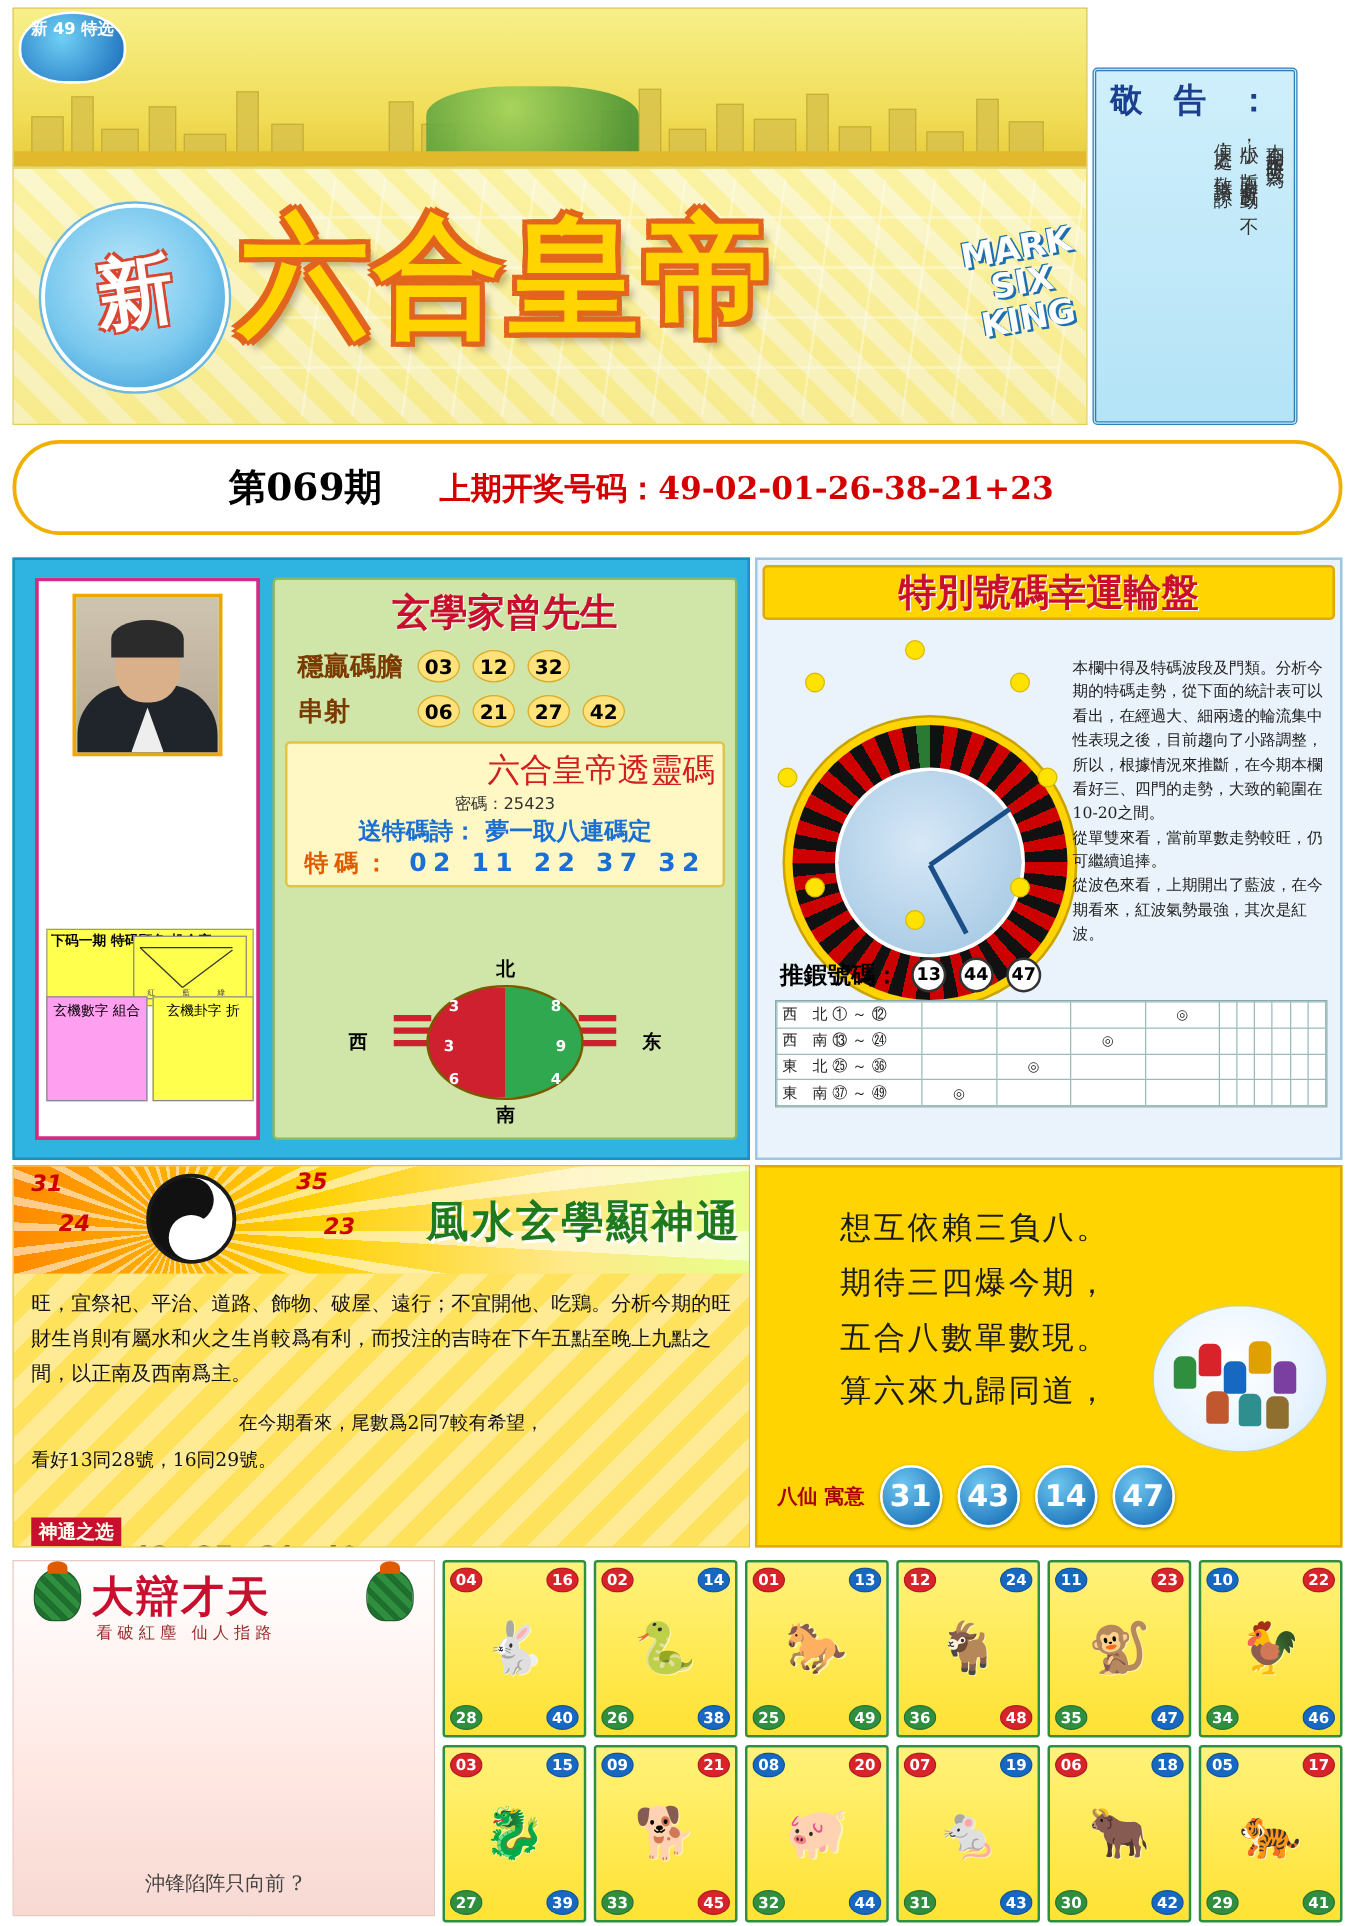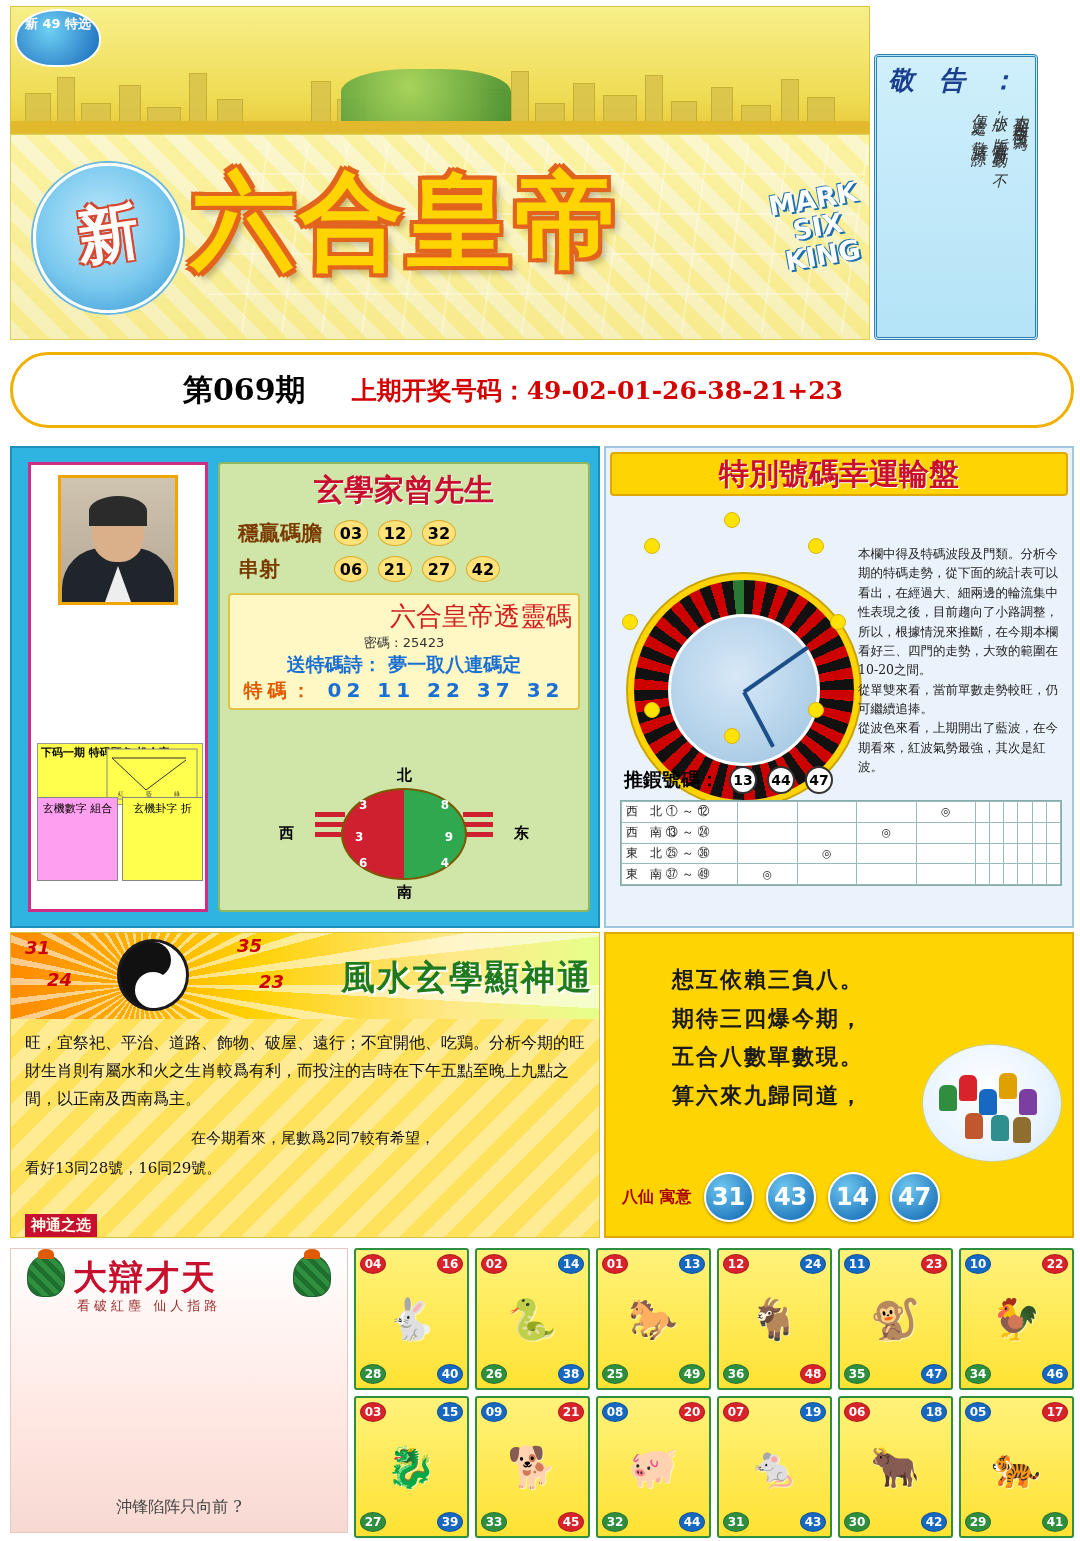--- a/index.html
+++ b/index.html
@@ -65,21 +65,21 @@
   .logo-en {
     position:absolute; left:752px; top:50px; width:110px; color:#fff; font-weight:bold;
     font-size:27px; line-height:1.05; text-align:center; transform:rotate(-10deg);
     text-shadow:2px 2px 0 #1c6fb0, -1px -1px 0 #1c6fb0;
     font-family:"DejaVu Sans", sans-serif;
   }
   
   .notice {
     position:absolute; left:874px; top:54px; width:164px; height:286px;
     background:linear-gradient(#cfeffb,#b4e3f7);
-    border:3px double #2f7fb5; border-radius:4px; padding:6px;font-style:italic;
+    border:3px double #2f7fb5; border-radius:4px; padding:6px;
   }
   .notice .title { font-size:26px; font-weight:bold; color:#1b3f8f; letter-spacing:8px; text-align:center;
     font-family:"DejaVu Serif", serif;}
   .notice .vtext {
     position:absolute; top:46px; right:6px; width:186px; height:230px;
     display:flex; flex-direction:row-reverse; justify-content:flex-start; gap:2px;
   }
   .notice .vcol {
     writing-mode:vertical-rl; text-orientation:upright;
     font-size:15px; color:#333; letter-spacing:3px; line-height:1.25;
@@ -193,21 +193,20 @@
   }
   .wheel-hand2 {
     position:absolute; left:50%; top:50%; width:62px; height:4px; background:#1b4f8a;
     transform-origin:0 50%; transform:rotate(62deg); z-index:3;
   }
   .wheel-dot { position:absolute; width:16px; height:16px; border-radius:50%; background:#ffe200;
      border:1px solid #d9b800; }
   .btext {
     position:absolute; left:252px; top:76px; width:206px; font-size:12.5px; color:#222; line-height:1.55;
     font-family:"DejaVu Serif", serif;
-    margin-top:20px;
   }
   .pickrow { position:absolute; left:18px; top:300px; display:flex; align-items:center; gap:10px;margin-top:18px; }
   .pickrow .lab { font-size:19px; font-weight:bold; color:#000; font-family:"DejaVu Serif", serif;}
   .circ { width:28px; height:28px; border-radius:50%; border:2px solid #333; background:#fff;
     display:flex; align-items:center; justify-content:center; font-size:14px; font-weight:bold; }
   .gridtbl { position:absolute; left:14px; top:352px; width:442px; height:86px; background:#fff;
      border:1px solid #8aa; }
   .gridtbl table { border-collapse:collapse; width:100%; height:100%; }
   .gridtbl td { border:1px solid #9bb; font-size:11px; text-align:center; color:#222; }
   .gridtbl td.lead { width:116px; text-align:left; padding-left:4px; font-size:12px; white-space:nowrap;
@@ -239,21 +238,21 @@
   .fs-p3 { position:absolute; left:14px; top:226px; font-size:15px; color:#111; font-family:"DejaVu Serif", serif;}
   .fs-final { position:absolute; left:14px; top:258px; display:flex; align-items:center; gap:10px; }
   .fs-final .tag { background:#c8102e; color:#ffe; font-size:15px; font-weight:bold; padding:2px 6px; }
   .fs-final .nums { font-size:21px; font-weight:bold; color:#111; font-family:"DejaVu Serif", serif;margin-top:40px; }
   
   .poem {
     position:absolute; left:604px; top:932px; width:470px; height:306px;
     background:#ffd400; border:2px solid #e0a800;
   }
   .poem .lines { position:absolute; left:66px; top:26px; width:300px; }
-  .poem .ln { font-size:22px; font-weight:bold; color:#1a1a1a; line-height:1.75;
+  .poem .ln { font-size:25px; font-weight:normal; color:#1a1a1a; line-height:1.75;
      font-family:"DejaVu Serif", serif; letter-spacing:2px; }
   .poem .oval {
     position:absolute; right:10px; top:110px; width:140px; height:118px; border-radius:50%;
     background:radial-gradient(circle at 45% 40%, #ffffff, #e9f4ff 60%, #cfe6f7);
     border:1px solid #cfcf8a; overflow:hidden;
   }
   .poem .oval .figs { position:absolute; inset:10px; }
   .fig { position:absolute; width:18px; height:26px; border-radius:6px 6px 3px 3px; }
   .poem .bottom { position:absolute; left:16px; bottom:14px; display:flex; align-items:center; gap:12px; }
   .poem .bl { font-size:16px; font-weight:bold; color:#a80000; line-height:1.15;

